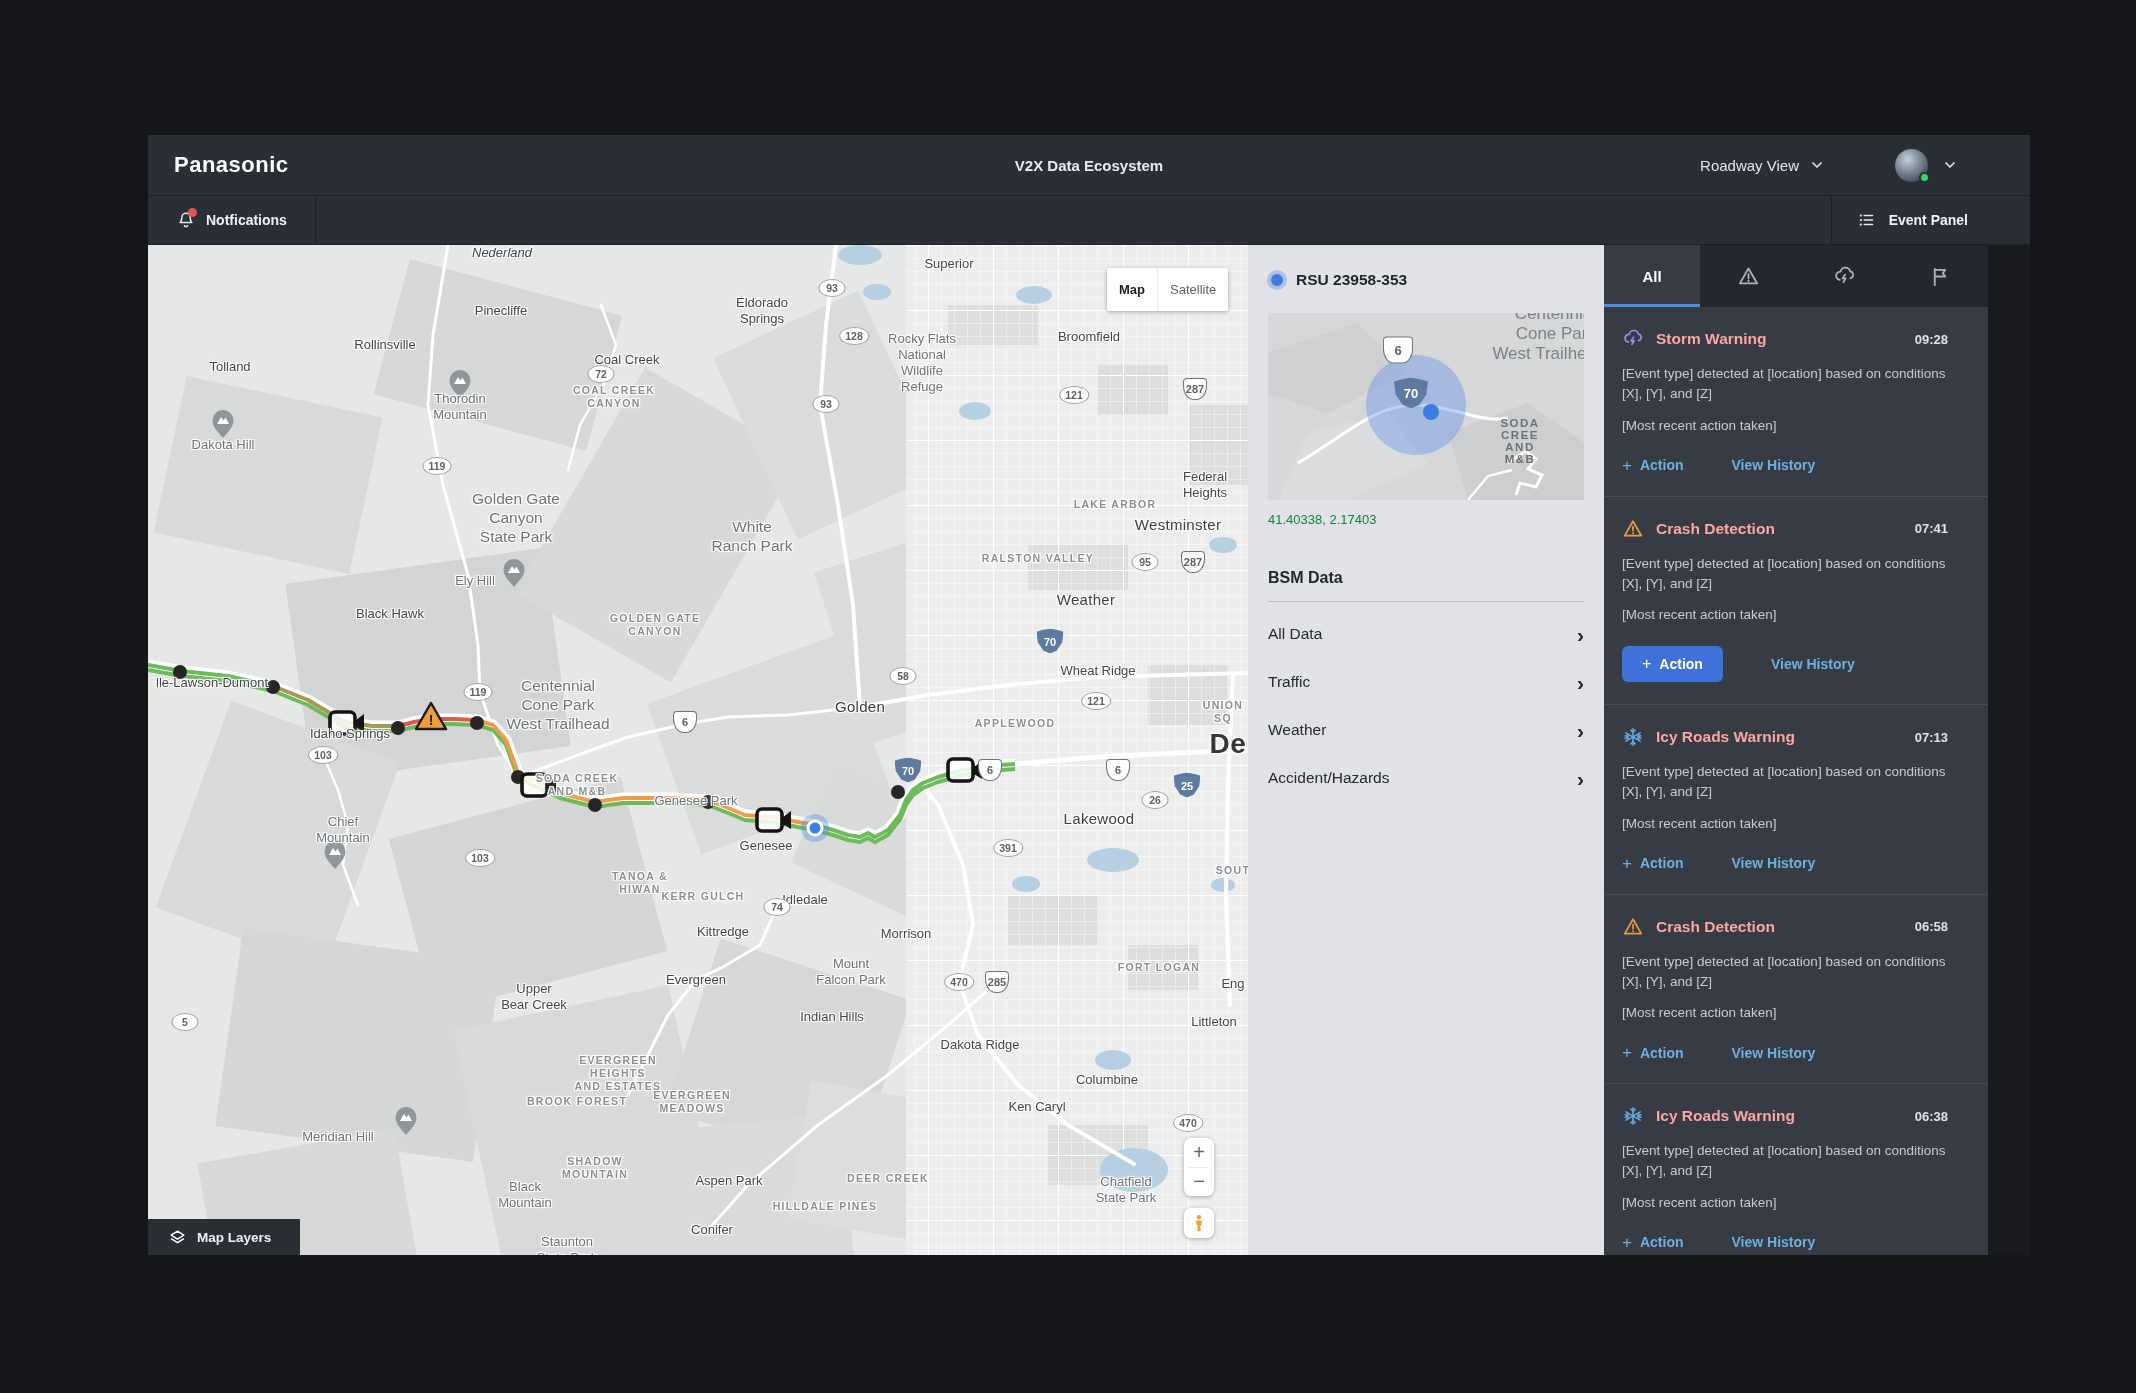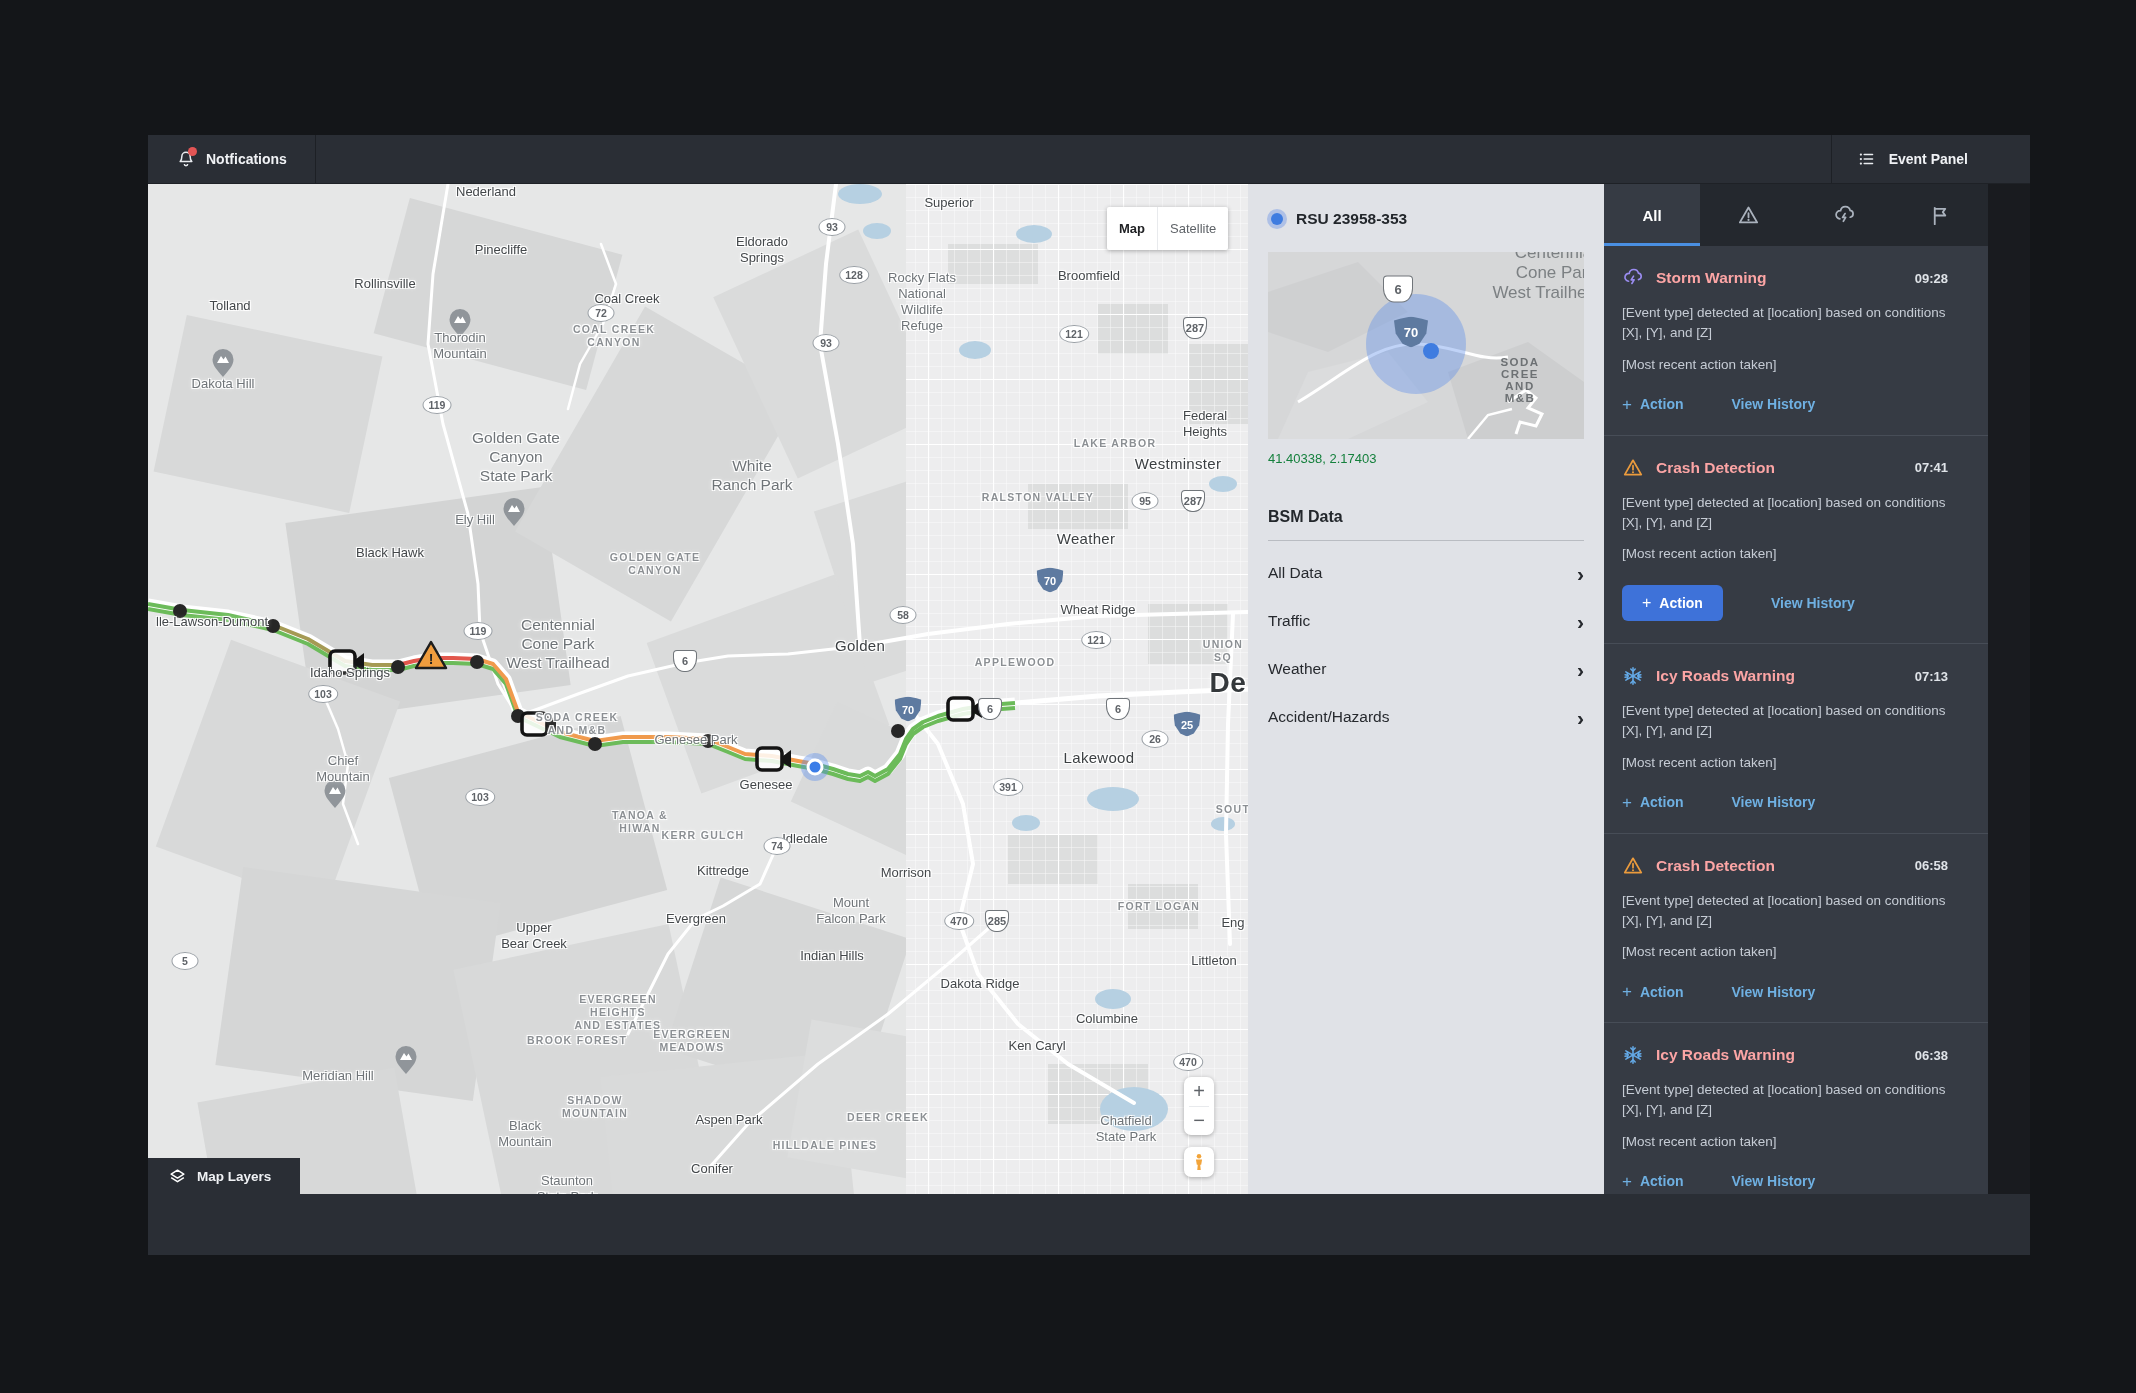--- a/index.html
+++ b/index.html
@@ -130,20 +130,39 @@
     border:none; border-radius:6px; padding:10px 20px; font-size:14px; font-weight:700; cursor:pointer;
     font-family:"Liberation Sans",sans-serif; }
   .btn-action .plus { font-size:16px; font-weight:400; line-height:1; }
   .vh { color:#6fb0e2; font-size:14px; font-weight:700; cursor:pointer; }
 </style>
 </head>
 <body>
 
 <div id="page">
 
+  <div id="header">
+    <div class="brand">Panasonic</div>
+    <div class="app-title">V2X Data Ecosystem</div>
+    <div class="hdr-right">
+      <div class="view-sel">
+        <span>Roadway View</span>
+        <span class="chev"><svg viewBox="0 0 24 24" width="100%" height="100%">
+              <path d="M6 9l6 6 6-6" fill="none" stroke="currentColor" stroke-width="2.6" stroke-linecap="round" stroke-linejoin="round"></path>
+            </svg></span>
+      </div>
+      <div class="avatar-wrap">
+        <div class="avatar"></div>
+        <div class="status-dot"></div>
+      </div>
+      <span class="chev"><svg viewBox="0 0 24 24" width="100%" height="100%">
+            <path d="M6 9l6 6 6-6" fill="none" stroke="currentColor" stroke-width="2.6" stroke-linecap="round" stroke-linejoin="round"></path>
+          </svg></span>
+    </div>
+  </div>
 
   <div id="toolbar">
     <div class="tb-left">
       <span class="bell-wrap"><svg viewBox="0 0 24 24" width="100%" height="100%">
             <path d="M12 4a5 5 0 0 0-5 5c0 4-1.5 5.5-2 6h14c-.5-.5-2-2-2-6a5 5 0 0 0-5-5Z" fill="none" stroke="currentColor" stroke-width="1.8" stroke-linejoin="round"></path>
             <path d="M10 18a2 2 0 0 0 4 0" fill="none" stroke="currentColor" stroke-width="1.8"></path>
           </svg><i class="bell-dot"></i></span>
       <span class="tb-label">Notfications</span>
     </div>
     <div class="tb-div"></div>
@@ -290,21 +309,21 @@
               <rect x="-15" y="-11" width="25" height="22" rx="5" fill="rgba(255,255,255,0.85)" stroke="#141414" stroke-width="3.6"></rect>
               <polygon points="11,-3 19,-9 19,9 11,4" fill="#141414"></polygon>
             </g>
             <g transform="translate(667,583)">
               <circle r="14" fill="rgba(90,140,235,0.4)"></circle>
               <circle r="7" fill="#3b7de8" stroke="#ffffff" stroke-width="3"></circle>
             </g>
           </g>
       </svg>
       <div id="map-labels">
-          <div class="ml city" style="left: 338px; top: 8px;">Nederland</div>
+          <div class="ml city" style="left: 354px; top: 8px; font-style: italic;">Nederland</div>
           <div class="ml city" style="left: 801px; top: 19px;">Superior</div>
           <div class="ml city" style="left: 614px; top: 66px;">Eldorado
 Springs</div>
           <div class="ml park" style="left: 774px; top: 118px;">Rocky Flats
 National
 Wildlife
 Refuge</div>
           <div class="ml city" style="left: 941px; top: 92px;">Broomfield</div>
           <div class="ml city" style="left: 479px; top: 115px;">Coal Creek</div>
           <div class="ml city" style="left: 353px; top: 66px;">Pinecliffe</div>

